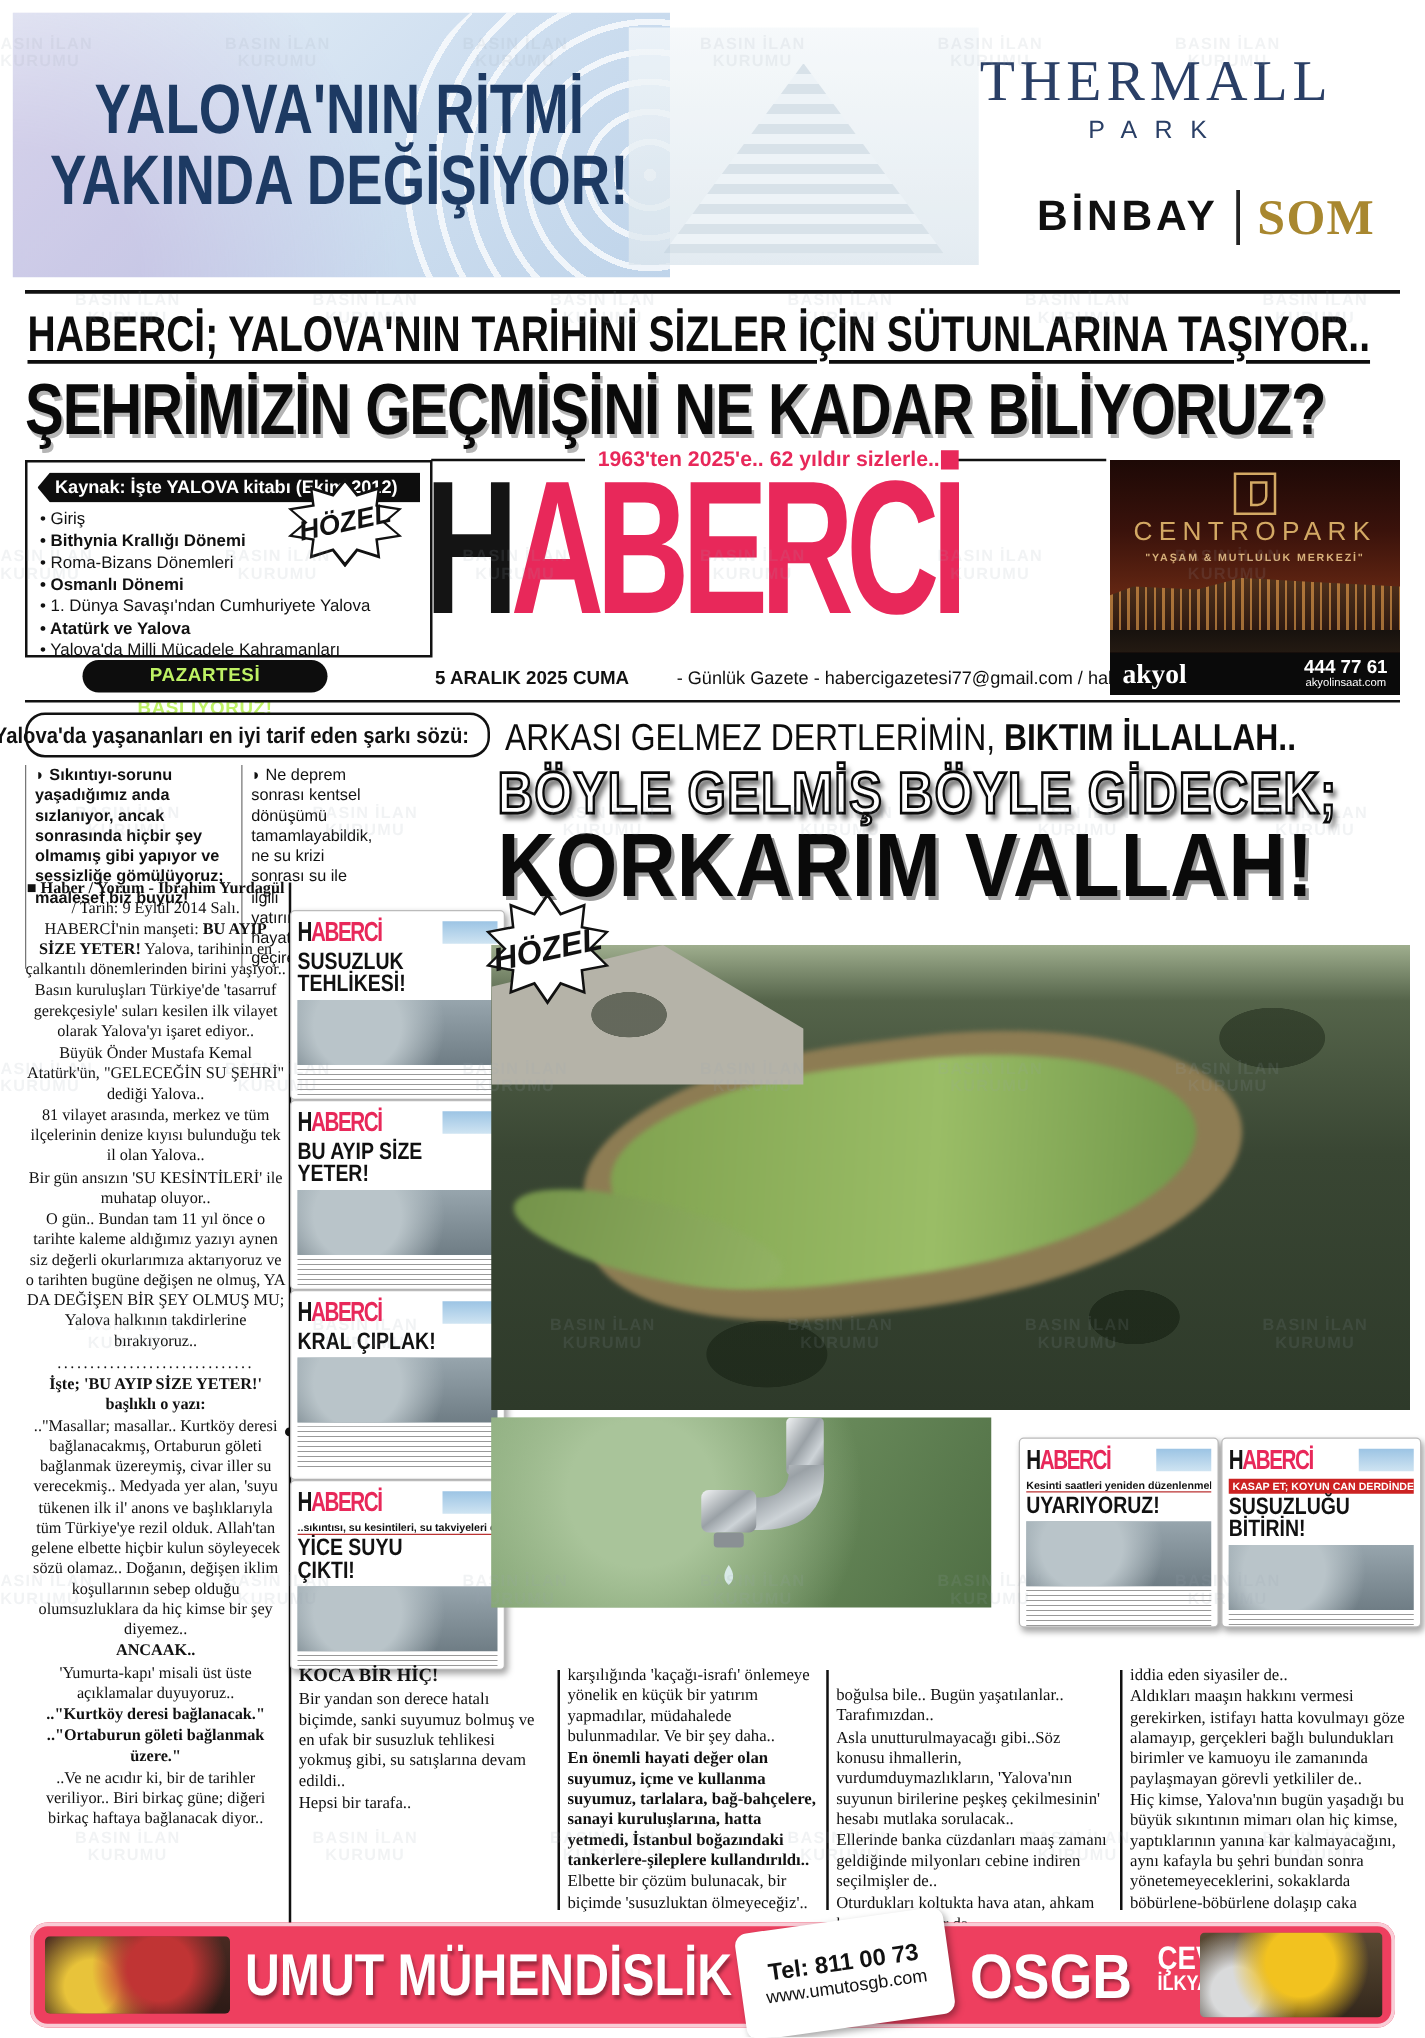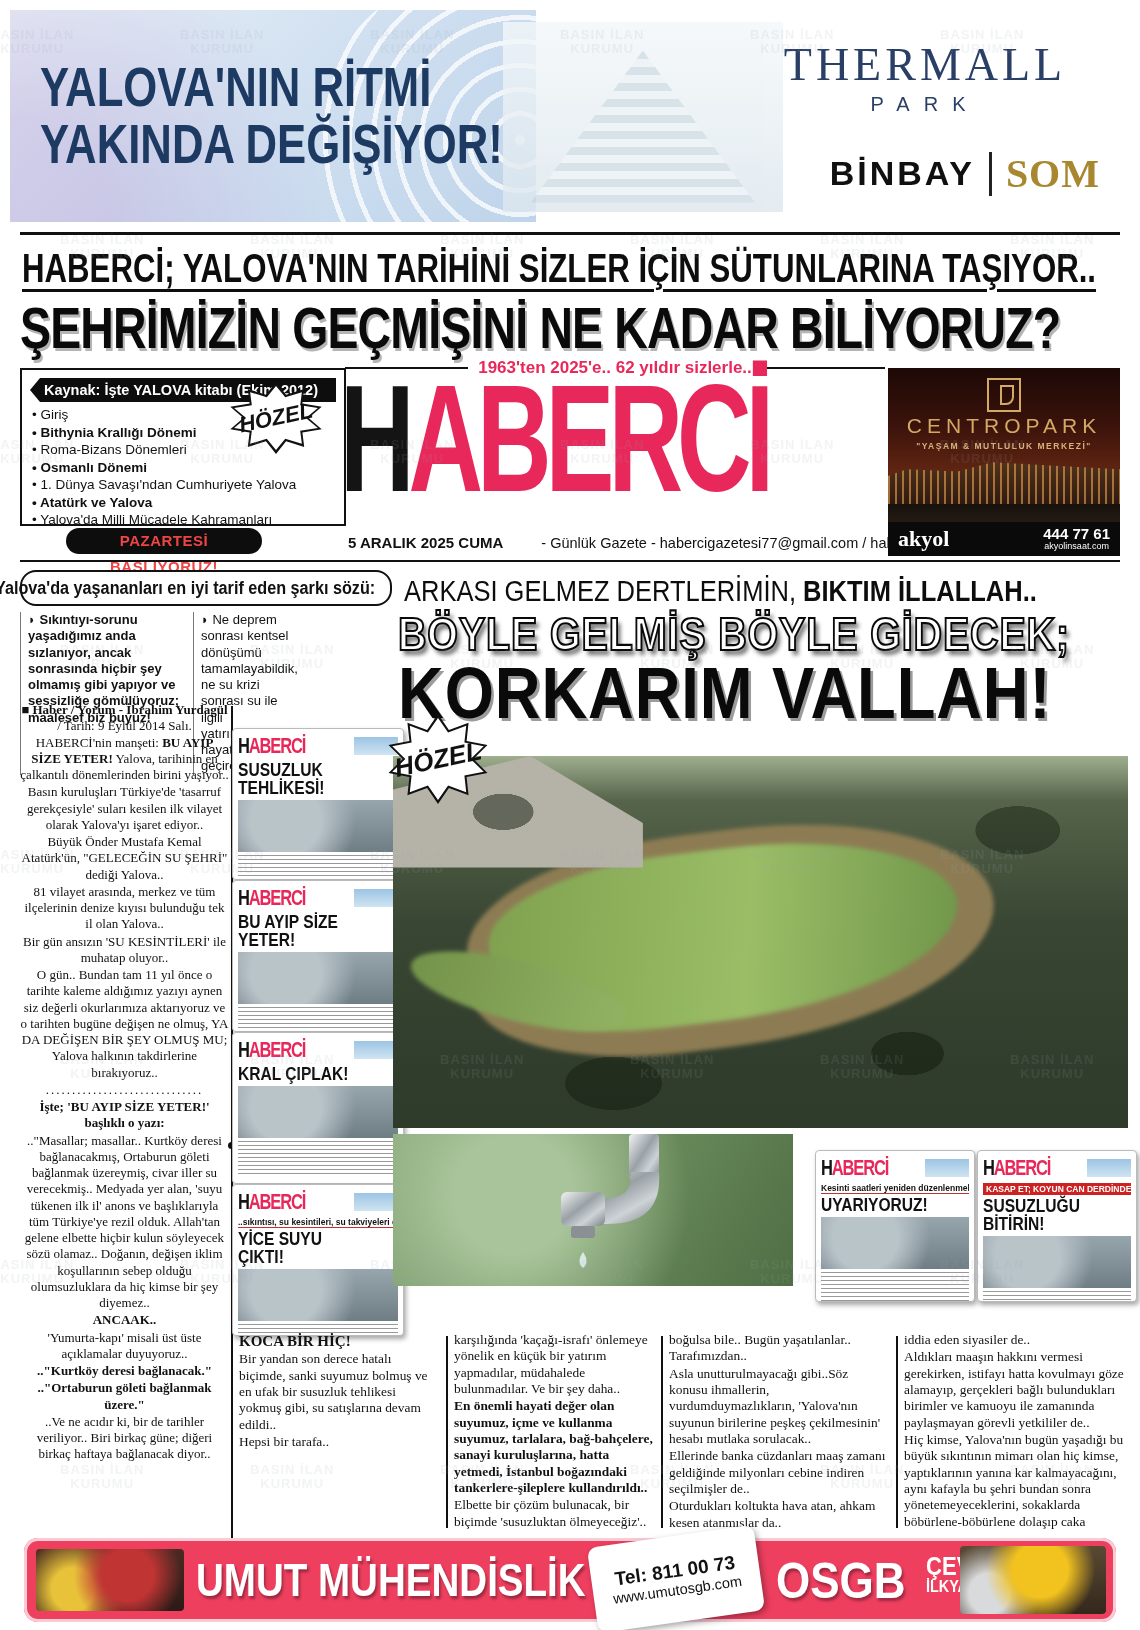--- a/index.html
+++ b/index.html
@@ -11,21 +11,21 @@
 
   
   .wm{position:absolute;z-index:60;color:#9aa5b1;opacity:.13;font-weight:bold;font-size:13px;
       text-align:center;line-height:1.1;pointer-events:none;letter-spacing:1px;}
 
   
   #top-banner{left:10px;top:10px;width:1120px;height:212px;background:#fff;overflow:hidden;}
   #top-ad-left{position:absolute;left:0;top:0;width:47%;height:100%;
      background:
        radial-gradient(circle at 0% 100%, rgba(168,130,200,.28) 0 18%, transparent 55%),
-       linear-gradient(135deg,#e9f1f8 0%,#cfdff0 55%,#bfd4ea 100%);}
+       linear-gradient(135deg,#e9f1f8 0%,#cfdff0 55%,#bfd4ea 100%); text-align: center;}
   #top-ad-left::after{content:"";position:absolute;right:-120px;top:-40px;width:340px;height:340px;
      background:repeating-radial-gradient(circle at 60% 50%, rgba(255,255,255,.75) 0 5px, rgba(255,255,255,0) 5px 24px);
      border-radius:50%;}
   .top-ad-line{position:relative;z-index:2;color:#1d3a63;font-weight:900;line-height:1.02;
      transform:scaleX(.78);transform-origin:0 50%;white-space:nowrap;}
   #top-ad-text{position:absolute;left:30px;top:48px;z-index:2;}
   #top-ad-text .l1{font-size:56px;}
   #top-ad-text .l2{font-size:56px;}
   #top-building{position:absolute;left:44%;top:12px;width:25%;height:190px;opacity:.8;
      background:linear-gradient(#f4f8fa,#dde7ee);}
@@ -49,21 +49,21 @@
   #headline-main{left:20px;top:294px;font-weight:900;font-size:58px;color:#0a0a0a;}
   #headline-main .cond{transform:scaleX(.8);letter-spacing:-1px;text-shadow:2.5px 3px 0 #b5b5b5;}
 
   
   #source-box{left:20px;top:368px;width:322px;height:154px;border:2.5px solid #111;background:#fff;}
   #source-header{margin:8px 8px 4px 8px;background:#0d0d0d;color:#fff;font-weight:bold;font-size:14.5px;
       padding:4px 6px 4px 14px;clip-path:polygon(0 50%,10px 0,100% 0,100% 100%,10px 100%);}
   #source-list{margin:2px 16px 0 10px;padding:0;list-style:none;font-size:13.5px;line-height:1.3;}
   #source-list li::before{content:"• ";}
   #source-list li.b{font-weight:bold;}
-  #pazartesi-btn{left:66px;top:528px;width:196px;height:26px;background:#0d0d0d;color:#ef4444;border-radius:14px;
+  #pazartesi-btn{left:66px;top:528px;width:196px;height:26px;background:#0d0d0d;color:#bef264;border-radius:14px;
       font-weight:900;font-size:15px;text-align:center;line-height:26px;letter-spacing:.5px;}
 
   
   .starburst{position:absolute;z-index:30;}
   .star-shape{position:absolute;inset:0;
      clip-path:polygon(50% 0%,60.5% 17.7%,79.4% 9.6%,77.5% 30%,97.6% 34.5%,84% 50%,97.6% 65.5%,77.5% 70%,79.4% 90.4%,60.5% 82.3%,50% 100%,39.5% 82.3%,20.6% 90.4%,22.5% 70%,2.4% 65.5%,16% 50%,2.4% 34.5%,22.5% 30%,20.6% 9.6%,39.5% 17.7%);
      background:#111;}
   .star-shape.inner{inset:4px;background:#fff;}
   .star-text{position:absolute;inset:0;display:flex;align-items:center;justify-content:center;
      font-weight:900;font-style:italic;color:#111;transform:rotate(-12deg);}
@@ -446,21 +446,21 @@
         <p>Hepsi bir tarafa..</p>
       </div>
   </div>
   <div class="bcol" style="left:454px;width:200px;">
     <div>
         <p>karşılığında 'kaçağı-israfı' önlemeye yönelik en küçük bir yatırım yapmadılar, müdahalede bulunmadılar. Ve bir şey daha..</p>
         <p class=" b">En önemli hayati değer olan suyumuz, içme ve kullanma suyumuz, tarlalara, bağ-bahçelere, sanayi kuruluşlarına, hatta yetmedi, İstanbul boğazındaki tankerlere-şileplere kullandırıldı..</p>
         <p>Elbette bir çözüm bulunacak, bir biçimde 'susuzluktan ölmeyeceğiz'..</p>
       </div>
   </div>
-  <div class="bcol" style="left:669px;width:220px;">
+  <div class="bcol" style="left:669px;width:220px;margin-top:16px;">
     <div>
         <p>boğulsa bile.. Bugün yaşatılanlar.. Tarafımızdan..</p>
         <p>Asla unutturulmayacağı gibi..Söz konusu ihmallerin, vurdumduymazlıkların, 'Yalova'nın suyunun birilerine peşkeş çekilmesinin' hesabı mutlaka sorulacak..</p>
         <p>Ellerinde banka cüzdanları maaş zamanı geldiğinde milyonları cebine indiren seçilmişler de..</p>
         <p>Oturdukları koltukta hava atan, ahkam kesen atanmışlar da..</p>
       </div>
   </div>
   <div class="bcol" style="left:904px;width:222px;">
     <div>
         <p>iddia eden siyasiler de..</p>

